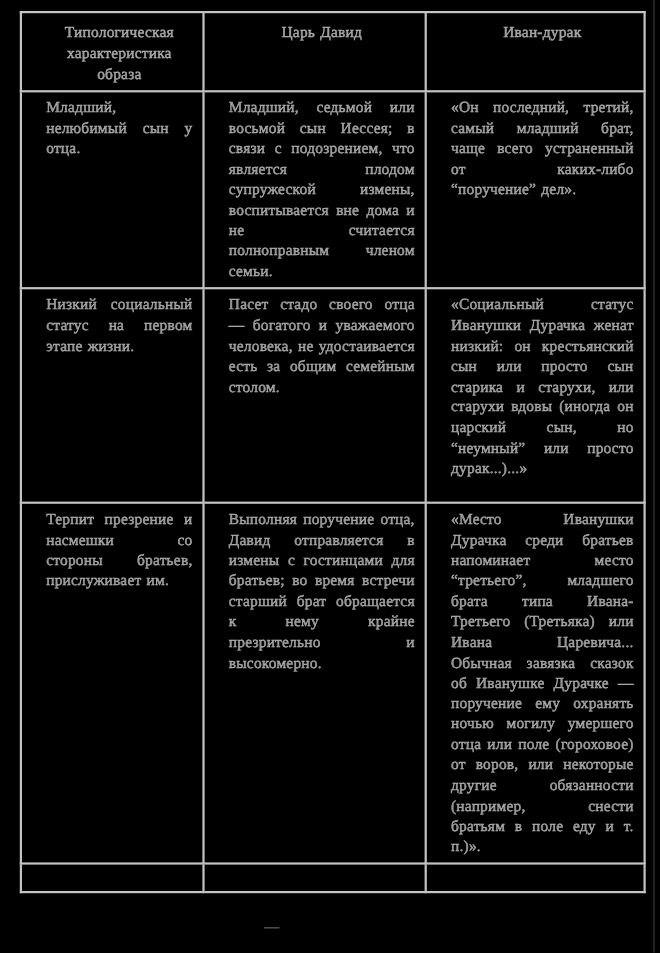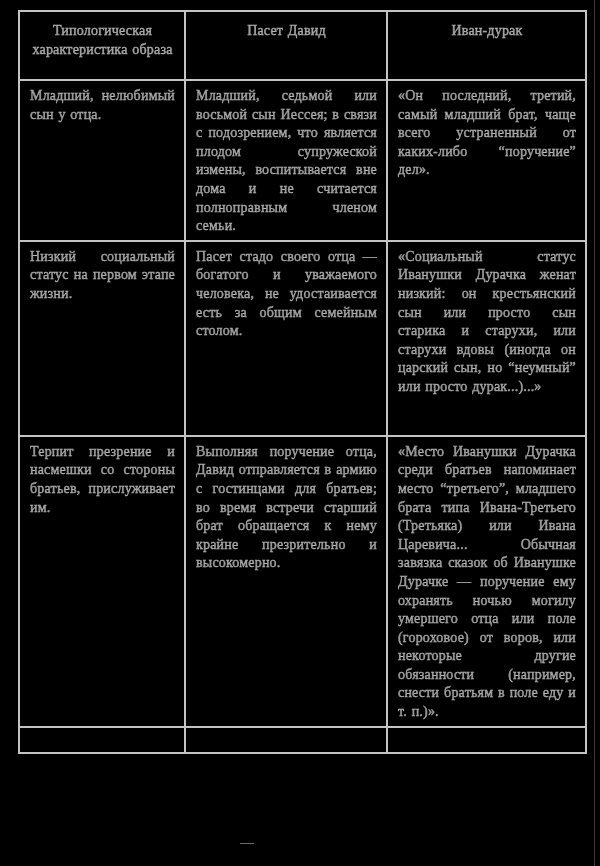--- a/index.html
+++ b/index.html
@@ -23,21 +23,21 @@
   table.scan-table{
     position:absolute;left:18px;top:10px;
     width:567px;
     border-collapse:collapse;
     table-layout:fixed;
   }
   .scan-table td,.scan-table th{
     border:2px solid var(--border);
     vertical-align:top;
     text-align:justify;
-    padding:6px 9px 4px 10px;
+    padding:6px 9px 4px 22px;
     font-size:14px;
     line-height:18.6px;
     font-weight:normal;
     color:var(--text);
     -webkit-text-stroke:0.4px var(--text-edge);
     letter-spacing:0.2px;
     overflow:hidden;
     hyphens:auto;
     -webkit-hyphens:auto;
     word-spacing:1px;
@@ -77,40 +77,40 @@
 
   <table class="scan-table">
     <colgroup>
       <col class="c1">
         <col class="c2">
         <col class="c3">
     </colgroup>
     <tbody>
       <tr class="hdr">
         <th>Типологическая характеристика образа</th>
-        <th>Пасет Давид</th>
+        <th>Царь Давид</th>
         <th>Иван-дурак</th>
       </tr>
 
       <tr class="r1">
         <td>Младший, нелюбимый сын у отца.</td>
         <td>Младший, седьмой или восьмой сын Иессея; в связи с подозрением, что является плодом супружеской измены, воспитывается вне дома и не считается полноправным членом семьи.</td>
         <td>«Он последний, третий, самый младший брат, чаще всего устраненный от каких-либо “поручение” дел».</td>
       </tr>
 
       <tr class="r2">
         <td>Низкий социальный статус на первом этапе жизни.</td>
         <td>Пасет стадо своего отца — богатого и уважаемого человека, не удостаивается есть за общим семейным столом.</td>
         <td>«Социальный статус Иванушки Дурачка женат низкий: он крестьянский сын или просто сын старика и старухи, или старухи вдовы (иногда он царский сын, но “неумный” или просто дурак...)...»</td>
       </tr>
 
 
       <tr class="r4">
         <td>Терпит презрение и насмешки со стороны братьев, прислуживает им.</td>
-        <td>Выполняя поручение отца, Давид отправляется в армию с гостинцами для братьев; во время встречи старший брат обращается к нему крайне презрительно и высокомерно.</td>
+        <td>Выполняя поручение отца, Давид отправляется в измены с гостинцами для братьев; во время встречи старший брат обращается к нему крайне презрительно и высокомерно.</td>
         <td>«Место Иванушки Дурачка среди братьев напоминает место “третьего”, младшего брата типа Ивана-Третьего (Третьяка) или Ивана Царевича... Обычная завязка сказок об Иванушке Дурачке — поручение ему охранять ночью могилу умершего отца или поле (гороховое) от воров, или некоторые другие обязанности (например, снести братьям в поле еду и т. п.)».</td>
       </tr>
 
       <tr class="r5">
         <td></td>
         <td></td>
         <td></td>
       </tr>
     </tbody>
   </table>

